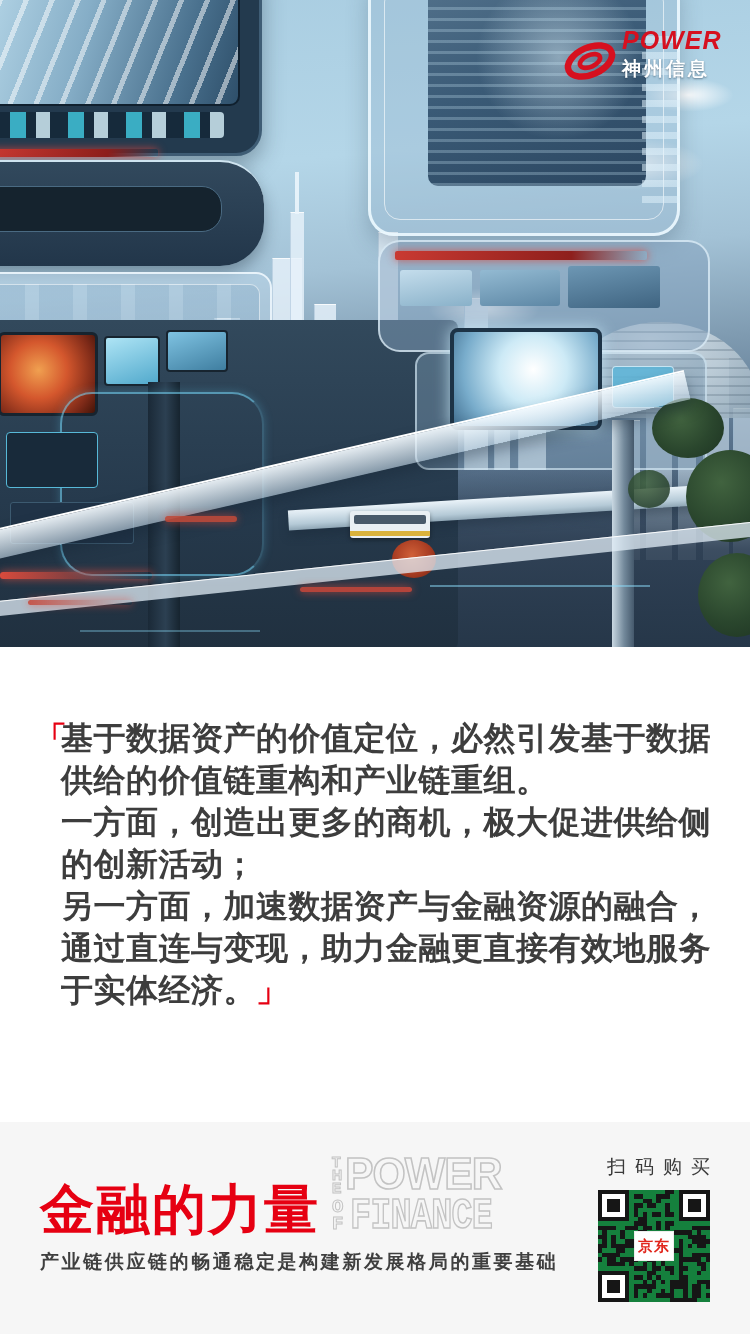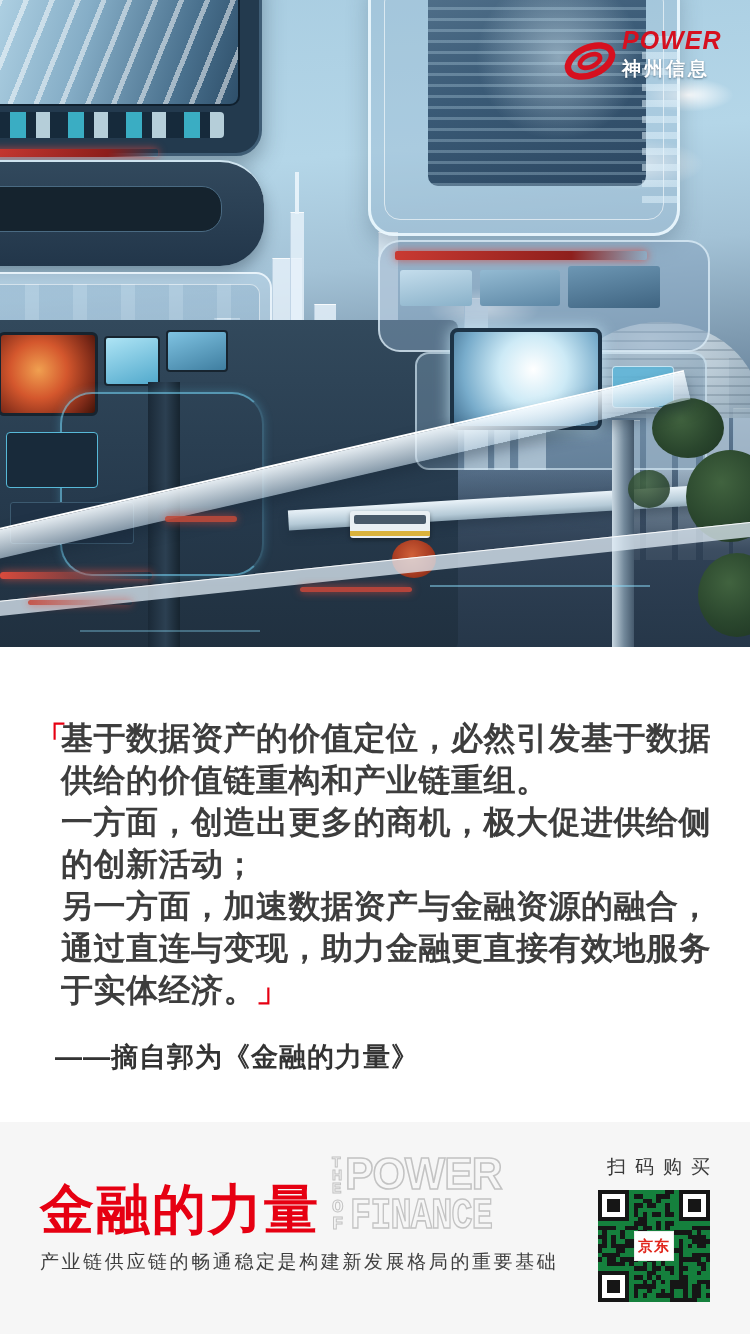--- a/index.html
+++ b/index.html
@@ -124,21 +124,21 @@
   .title-cn { font-size:54px; font-weight:bold; color:#e60012; letter-spacing:2px; line-height:1.0; white-space:nowrap; }
   .en-block { margin-left:12px; margin-top:4px; font-weight:bold; color:#f6f6f6;
     -webkit-text-stroke:1.6px #c3c3c3; text-stroke:1.6px #c3c3c3; }
   .en-row { display:flex; align-items:flex-start; }
   .en-small { font-size:14px; line-height:.93; width:.95em; word-break:break-all; -webkit-text-stroke:1px #c3c3c3; }
   .en-small.of { font-size:19px; line-height:.9; }
   .en-big { font-size:45px; line-height:.82; letter-spacing:-1px; transform:scaleX(.95); transform-origin:left top; }
   .en-big.finance { transform:scaleX(.78); }
   .en-row2 { margin-top:4px;font-family:Liberation Mono, monospace; }
   .subtitle-cn { margin-top:12px; font-size:26px; color:#4d4d4d; letter-spacing:14.5px; font-weight:500; white-space:nowrap; }
-  .tagline { margin-top:13px; font-size:19px; font-weight:normal; color:#3f3f3f; letter-spacing:2.6px; white-space:nowrap; }
+  .tagline { margin-top:13px; font-size:19px; font-weight:bold; color:#3f3f3f; letter-spacing:2.6px; white-space:nowrap; }
 
   .qr-block { position:absolute; right:40px; top:32px; width:112px; text-align:left; }
   .scan-label { font-size:19px; color:#3a3a3a; font-weight:500; letter-spacing:9px; margin-left:9px; white-space:nowrap; }
   .qr { position:relative; margin-top:10px; width:112px; height:112px; background:#15803d; }
   .qr svg { display:block; width:112px; height:112px; }
   .qr-center { position:absolute; left:50%; top:50%; transform:translate(-50%,-50%); width:40px; height:30px; background:#ffffff;
     display:flex; align-items:center; justify-content:center; font-size:15px; font-weight:bold; color:#e1251b; letter-spacing:1px;
     border:1px solid #eeeeee; }
 </style>
 </head>
@@ -248,21 +248,20 @@
   <section class="quote-section">
     <div class="quote-block">
       <span class="qmark open" style="color:#e60012;">「</span><span class="quote-text">基于数据资产的价值定位，必然引发基于数据
 供给的价值链重构和产业链重组。
 一方面，创造出更多的商机，极大促进供给侧
 的创新活动；
 另一方面，加速数据资产与金融资源的融合，
 通过直连与变现，助力金融更直接有效地服务
 于实体经济。</span><span class="qmark close" style="color:#e60012;">」</span>
     </div>
-    <div class="attribution">——摘自郭为《金融的力量》</div>
   </section>
 
   <section class="footer">
     <div class="footer-row">
       <div>
         <div class="footer-row">
           <div class="title-cn">金融的力量</div>
           <div class="en-block">
             <div class="en-row">
               <div class="en-small">THE</div>

